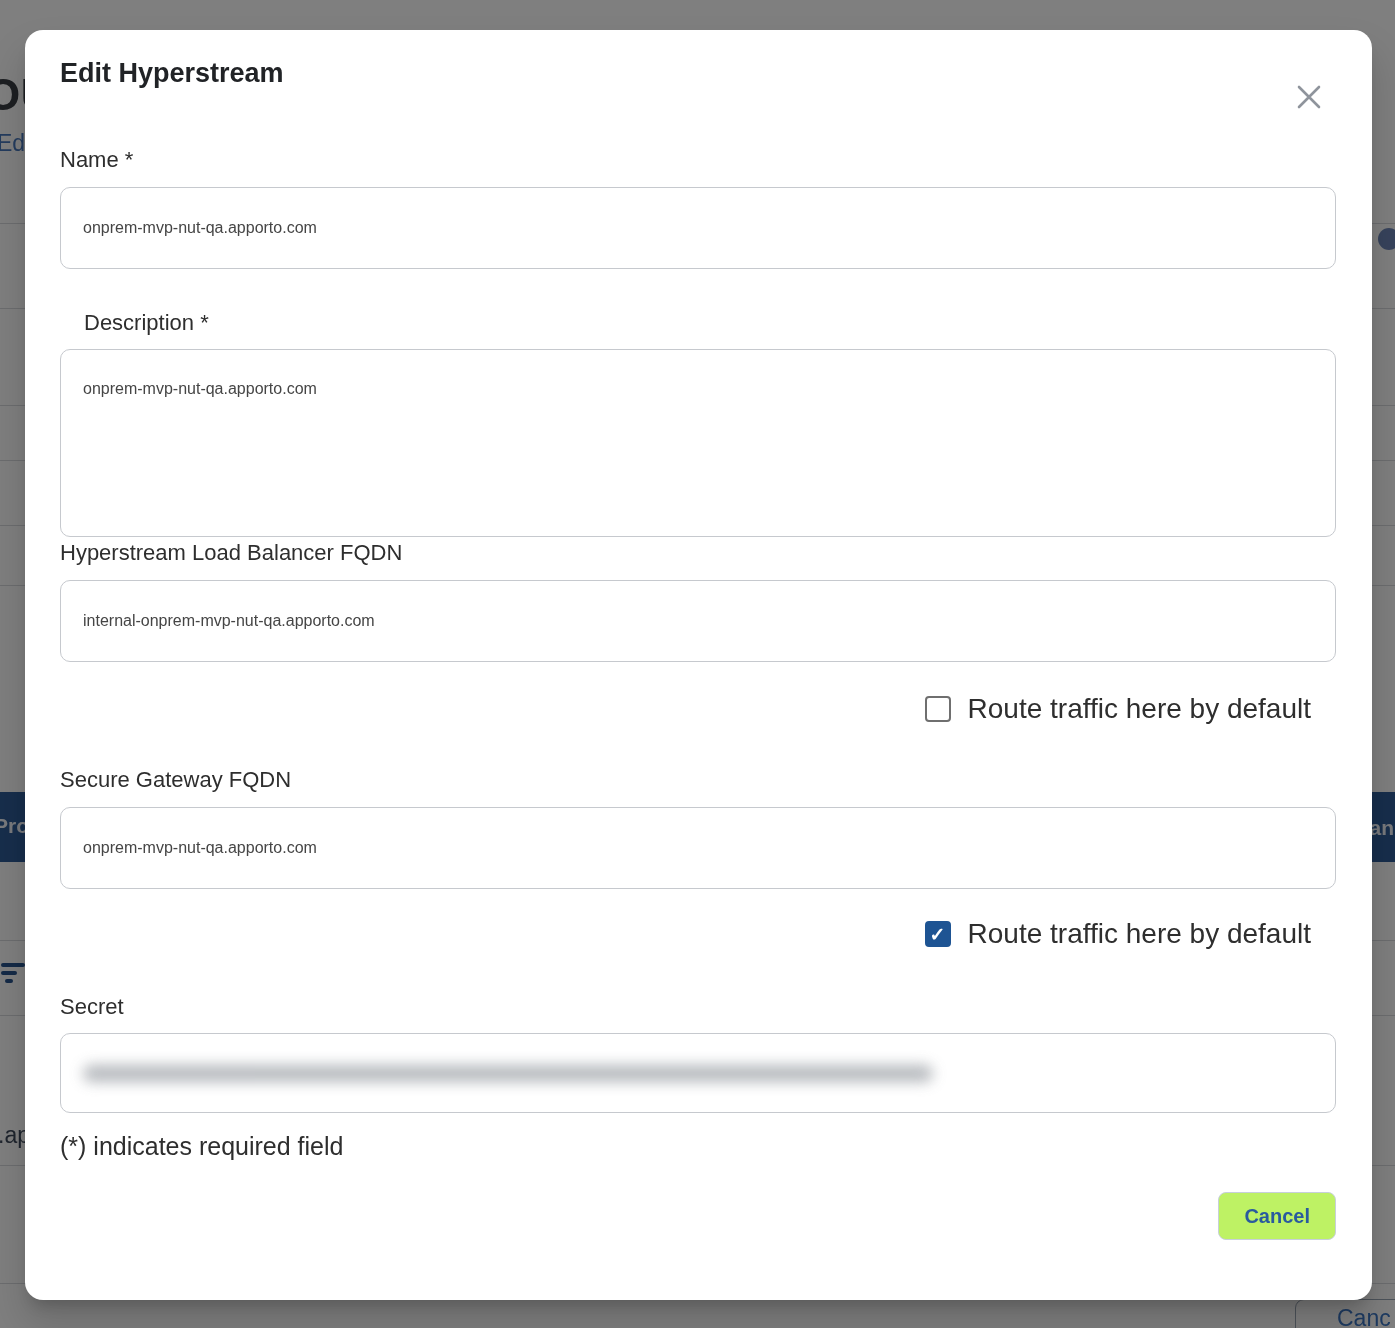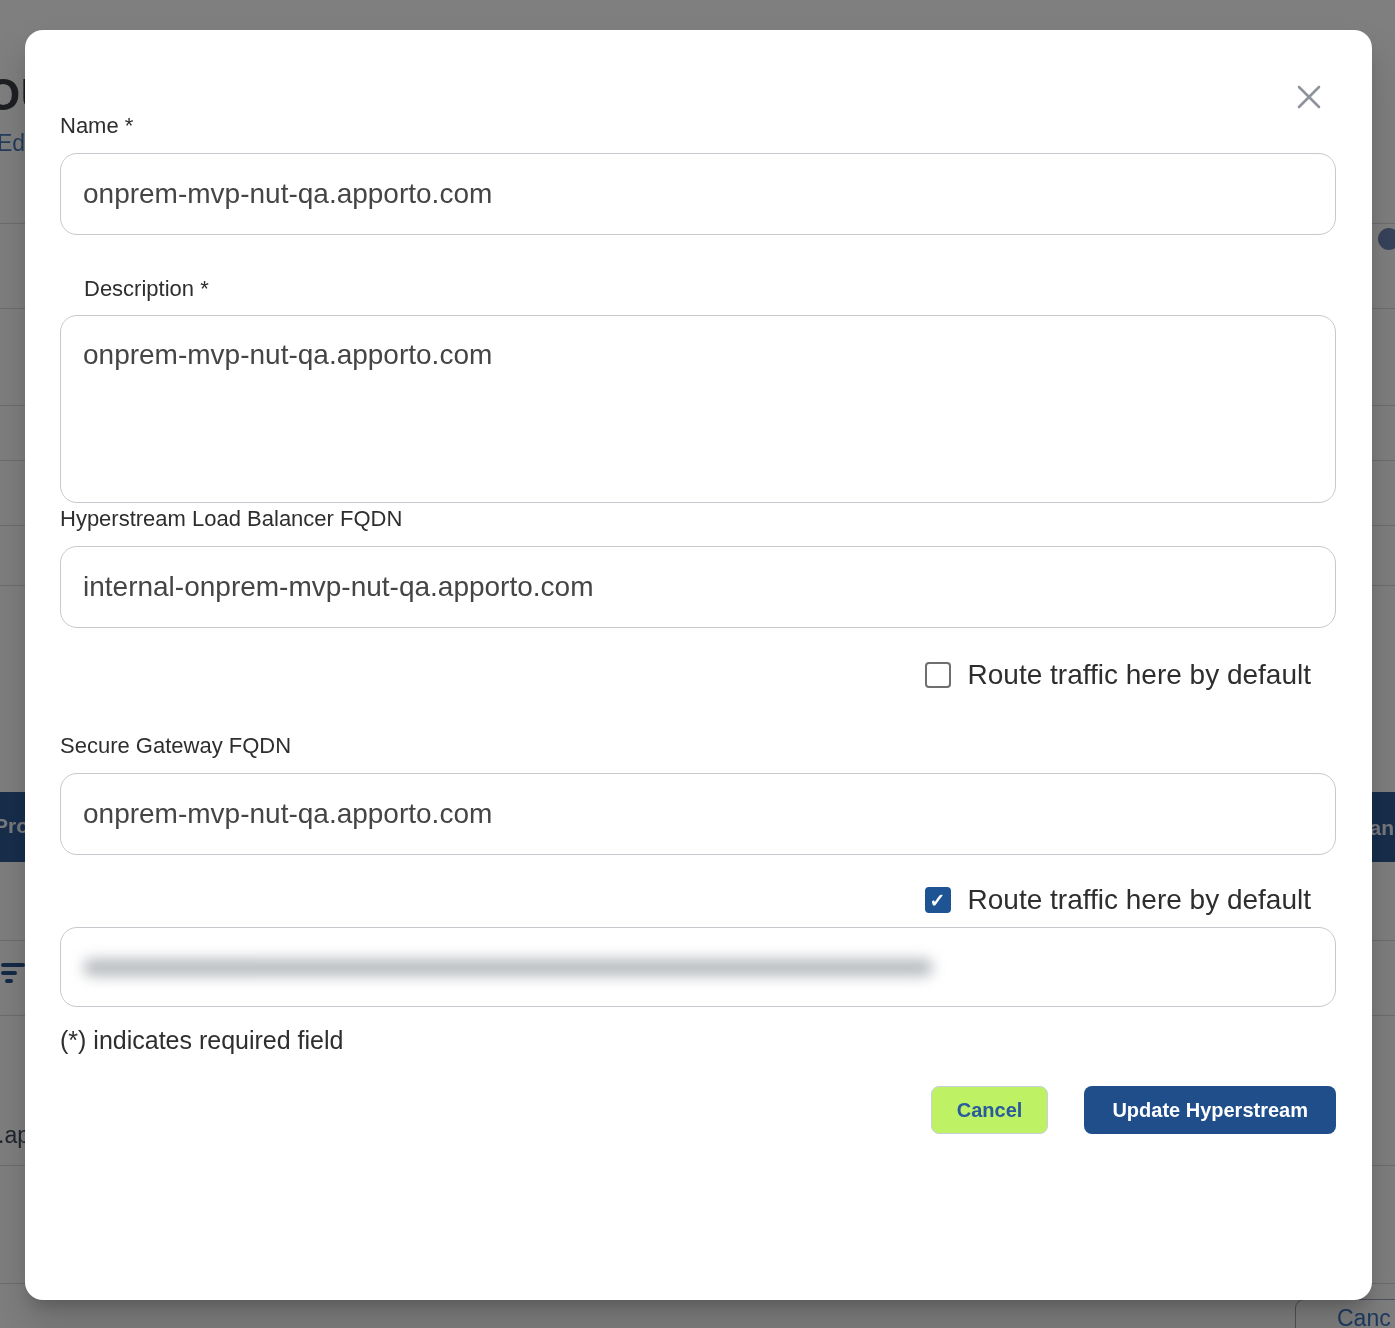--- a/index.html
+++ b/index.html
@@ -41,22 +41,22 @@
   .close-btn svg { display: block; }
 
   .fld-label { display: block; font-size: 22px; line-height: 24px; color: #2e2e2e; }
   .lbl-name   { margin-top: 58px; }
   .lbl-desc   { margin-top: 42px; margin-left: 24px; }
   .lbl-lb     { }
   .lbl-sg     { margin-top: 46px; }
   .lbl-secret { margin-top: 48px; }
 
   .txt-input, .txt-area, .secret-box {
-    width: 100%; border: 1px solid #c6c9ce; border-radius: 17px; background: #fff;
-    font-family: "Liberation Sans", sans-serif; font-size: 28px; color: #454545;
+    width: 100%; border: 1px solid #c6c9ce; border-radius: 10px; background: #fff;
+    font-family: "Liberation Sans", sans-serif; font-size: 16px; color: #454545;
   }
   .txt-input { height: 82px; margin-top: 15px; padding: 0 22px; }
   .txt-area  { height: 188px; margin-top: 14px; padding: 26px 22px; resize: none; line-height: 26px; }
 
   .check-row { display: flex; align-items: center; justify-content: flex-end; margin-right: 25px; height: 26px; }
   .row1 { margin-top: 34px; }
   .row2 { margin-top: 32px; }
   .checkbox { width: 26px; height: 26px; border: 2px solid #6f6f6f; border-radius: 4px; background: #fff;
               display: inline-flex; align-items: center; justify-content: center; cursor: pointer; flex: 0 0 auto; }
   .checkbox .tick { display: none; color: #fff; font-size: 19px; font-weight: 700; line-height: 1; }
@@ -117,20 +117,21 @@
 
   <div class="overlay"></div>
 
   <div class="modal">
     <button class="close-btn" aria-label="close">
       <svg width="34" height="34" viewBox="0 0 34 34">
         <path d="M7 7 L27 27 M27 7 L7 27" stroke="#8f949c" stroke-width="2.6" stroke-linecap="round" fill="none"></path>
       </svg>
     </button>
 
+    <h1>Edit Hyperstream</h1>
 
     <label class="fld-label lbl-name">Name *</label>
     <input class="txt-input" type="text" value="onprem-mvp-nut-qa.apporto.com" style="">
 
     <label class="fld-label lbl-desc">Description *</label>
     <textarea class="txt-area" style="">onprem-mvp-nut-qa.apporto.com</textarea>
 
     <label class="fld-label lbl-lb">Hyperstream Load Balancer FQDN</label>
     <input class="txt-input" type="text" value="internal-onprem-mvp-nut-qa.apporto.com" style="">
 
@@ -144,25 +145,25 @@
     <label class="fld-label lbl-sg">Secure Gateway FQDN</label>
     <input class="txt-input" type="text" value="onprem-mvp-nut-qa.apporto.com" style="">
 
     <div class="check-row row2">
       <span class="checkbox checked">
         <span class="tick">✓</span>
       </span>
       <span class="check-label">Route traffic here by default</span>
     </div>
 
+    <label class="fld-label lbl-secret">Secret</label>
     <div class="secret-box">
       <div class="secret-blur"></div>
     </div>
 
     <div class="required-note">(*) indicates required field</div>
 
     <div class="actions">
       <button class="btn btn-cancel">Cancel</button>
-      <button class="btn btn-primary">Update Hyperstream</button>
     </div>
   </div>
 
 </div>
 
 </body></html>

